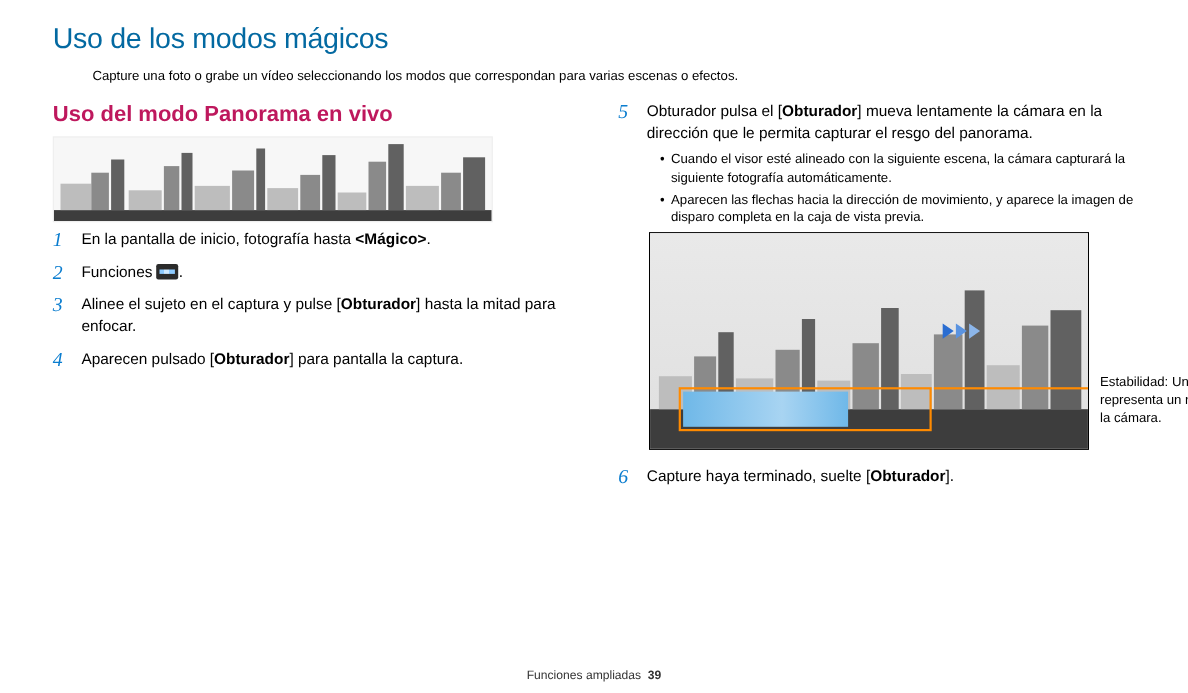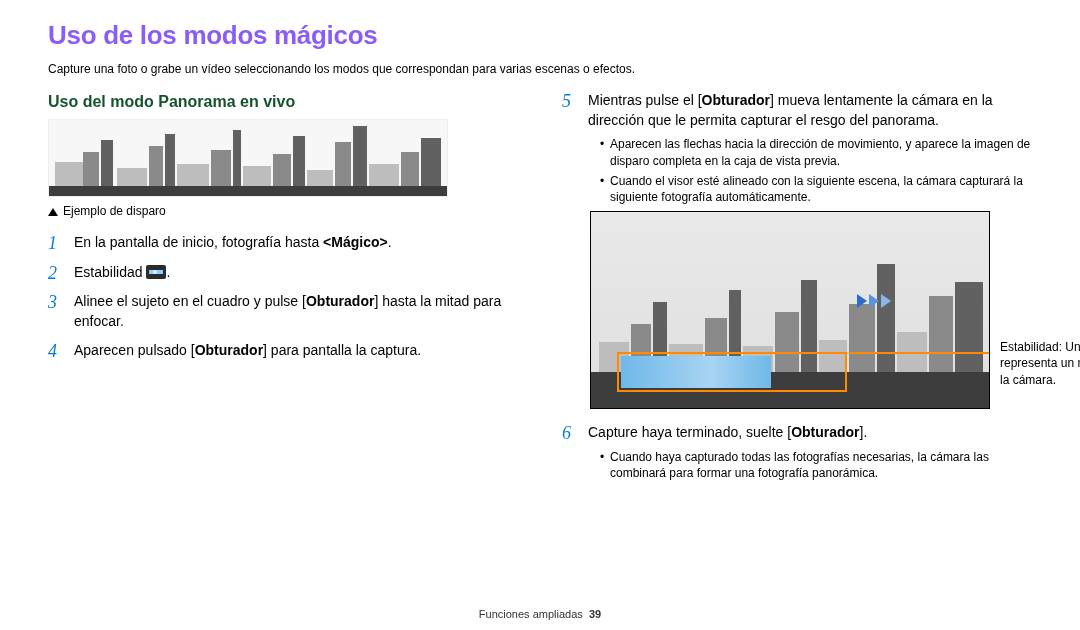--- a/index.html
+++ b/index.html
@@ -8,41 +8,42 @@
     background: #fff;
     color: #000;
     width: 1080px;
     height: 630px;
     padding: 18px 48px 10px 48px;
     position: relative;
     font-size: 13px;
     line-height: 1.35;
   }
   h1 {
-    color: #8b5cf6;
+    color: #0369a1;
     font-size: 26px;
-    font-weight: 700;
+    font-weight: 400;
     margin-bottom: 8px;
     letter-spacing: -0.3px;
   }
   .intro {
     font-size: 12px;
     margin-bottom: 14px;
+    margin-left: 36px;
   }
   .cols {
     display: flex;
     gap: 44px;
   }
   .col {
     flex: 1;
     min-width: 0;
   }
   h2 {
-    color: #14532d;
-    font-size: 16px;
+    color: #be185d;
+    font-size: 20px;
     font-weight: 600;
     margin-bottom: 6px;
   }
   .desc {
     font-size: 12px;
     margin-bottom: 10px;
     line-height: 1.35;
   }
 
   
@@ -172,52 +173,49 @@
         <div class="b mid" style="left:224px;width:18px;height:32px;"></div>
         <div class="b" style="left:244px;width:12px;height:50px;"></div>
         <div class="b light" style="left:258px;width:26px;height:16px;"></div>
         <div class="b mid" style="left:286px;width:16px;height:44px;"></div>
         <div class="b" style="left:304px;width:14px;height:60px;"></div>
         <div class="b light" style="left:320px;width:30px;height:22px;"></div>
         <div class="b mid" style="left:352px;width:18px;height:34px;"></div>
         <div class="b" style="left:372px;width:20px;height:48px;"></div>
       </div>
     </div>
-    <div class="caption">
-      <span class="tri-up"></span><span>Ejemplo de disparo</span>
-    </div>
 
     <ol class="steps">
       <li>
         <span class="num">1</span>
         <span>En la pantalla de inicio, fotografía hasta </span><span class="bold">&lt;Mágico&gt;</span><span>.</span>
       </li>
       <li>
         <span class="num">2</span>
-        <span>Estabilidad </span><span class="pano-icon"></span><span>.</span>
+        <span>Funciones </span><span class="pano-icon"></span><span>.</span>
       </li>
       <li>
         <span class="num">3</span>
-        <span>Alinee el sujeto en el cuadro y pulse [</span><span class="bold">Obturador</span><span>] hasta la mitad para enfocar.</span>
+        <span>Alinee el sujeto en el captura y pulse [</span><span class="bold">Obturador</span><span>] hasta la mitad para enfocar.</span>
       </li>
       <li>
         <span class="num">4</span>
         <span>Aparecen pulsado [</span><span class="bold">Obturador</span><span>] para pantalla la captura.</span>
       </li>
     </ol>
   </div>
 
   <div class="col">
     <ol class="steps">
       <li>
         <span class="num">5</span>
-        <span>Mientras pulse el [</span><span class="bold">Obturador</span><span>] mueva lentamente la cámara en la dirección que le permita capturar el resgo del panorama.</span>
+        <span>Obturador pulsa el [</span><span class="bold">Obturador</span><span>] mueva lentamente la cámara en la dirección que le permita capturar el resgo del panorama.</span>
         <ul class="sub-bullets">
+          <li>Cuando el visor esté alineado con la siguiente escena, la cámara capturará la siguiente fotografía automáticamente.</li>
           <li>Aparecen las flechas hacia la dirección de movimiento, y aparece la imagen de disparo completa en la caja de vista previa.</li>
-          <li>Cuando el visor esté alineado con la siguiente escena, la cámara capturará la siguiente fotografía automáticamente.</li>
         </ul>
 
         <div class="scene-outer">
           <div class="scene-box">
             <div class="scene-sky"></div>
             <div class="scene-ground"></div>
             <div class="sb l" style="left:8px;width:30px;height:30px;"></div>
             <div class="sb m" style="left:40px;width:20px;height:48px;"></div>
             <div class="sb d" style="left:62px;width:14px;height:70px;"></div>
             <div class="sb l" style="left:78px;width:34px;height:28px;"></div>
@@ -244,23 +242,20 @@
             </div>
             <div class="callout-line"></div>
           </div>
           <div class="callout-label">Estabilidad: Una línea más plana representa un menor movimiento de la cámara.</div>
         </div>
       </li>
 
       <li>
         <span class="num">6</span>
         <span>Capture haya terminado, suelte [</span><span class="bold">Obturador</span><span>].</span>
-        <ul class="sub-bullets">
-          <li>Cuando haya capturado todas las fotografías necesarias, la cámara las combinará para formar una fotografía panorámica.</li>
-        </ul>
       </li>
     </ol>
   </div>
 </div>
 
 <div class="footer">
   <span>Funciones ampliadas</span>&nbsp;&nbsp;<span class="pageno">39</span>
 </div>
 
 </body></html>

